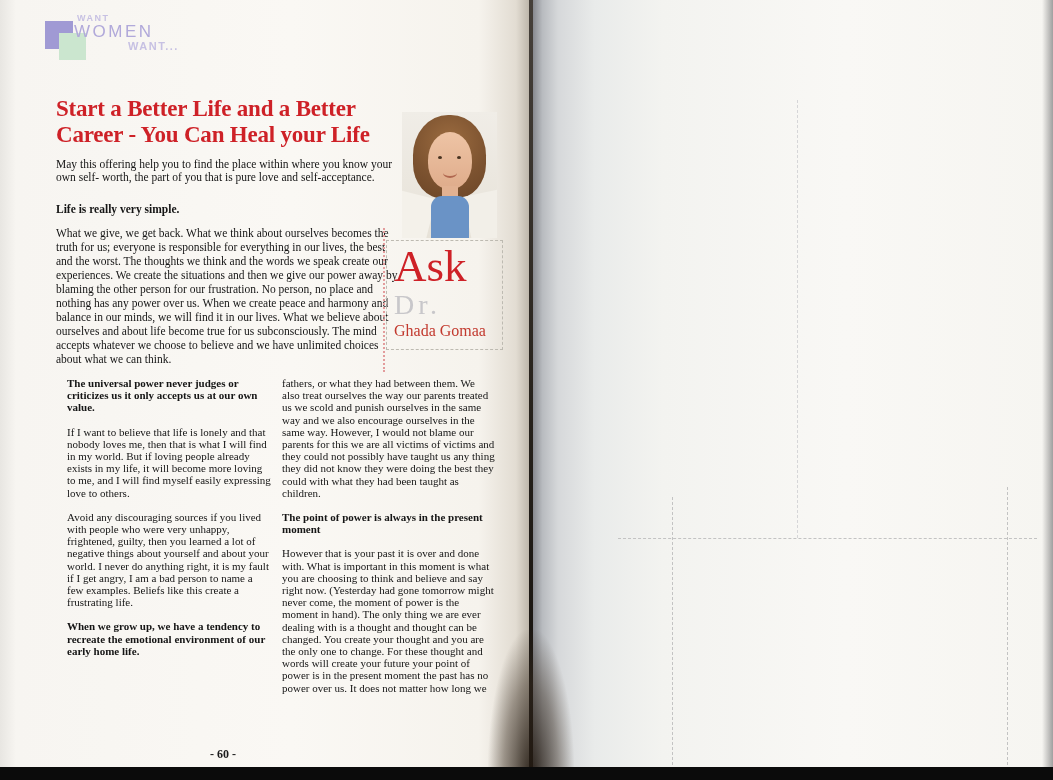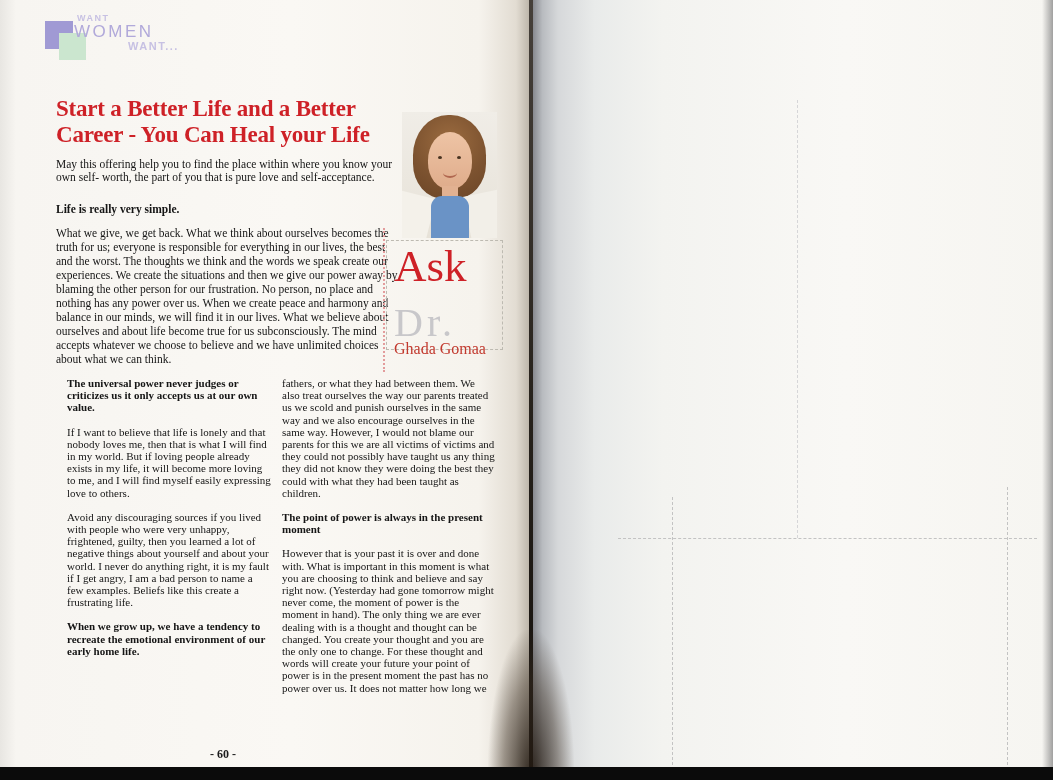--- a/index.html
+++ b/index.html
@@ -62,21 +62,21 @@
   .ph-eye-l{left:36px;top:44px;}
   .ph-eye-r{left:55px;top:44px;}
   .ph-smile{left:41px;top:56px;width:14px;height:8px;border-bottom:2px solid #b0674f;border-radius:50%;}
   .ph-neck{left:40px;top:74px;width:16px;height:14px;background:#e2b191;}
   .ph-shirt{left:29px;top:84px;width:38px;height:42px;background:#6a93c6;border-radius:11px 11px 0 0;}
   .ph-jacket-l{left:-8px;top:82px;width:36px;height:54px;background:#f4f1ea;transform:rotate(14deg);}
   .ph-jacket-r{left:66px;top:80px;width:42px;height:56px;background:#f2efe8;transform:rotate(-12deg);}
 
   .ask-box{left:386px;top:240px;width:117px;height:110px;border:1px dashed #bdbab1;box-sizing:border-box;padding:2px 0 9px 7px;}
   .ask-w1{font-size:45px;line-height:46px;color:#ce2127;}
-  .ask-w2{font-size:40px;line-height:32px;color:#c8c7ca;letter-spacing:4px;margin-top:18px;}
+  .ask-w2{font-size:28px;line-height:32px;color:#c8c7ca;letter-spacing:4px;}
   .ask-w3{font-size:16px;line-height:19px;color:#c2392e;}
 
   
   .guide-v{border-left:1px dashed #c3c3c3;width:0;}
   .gv1{left:672px;top:497px;height:268px;}
   .gv2{left:1007px;top:487px;height:278px;}
   .gv3{left:797px;top:100px;height:438px;border-left:1px dashed #d6d6d8;}
   .gh1{left:618px;top:538px;width:419px;height:0;border-top:1px dashed #c3c3c3;}
   .red-guide{left:383px;top:228px;height:144px;width:0;border-left:2px dotted #e39c9c;}
 </style>

